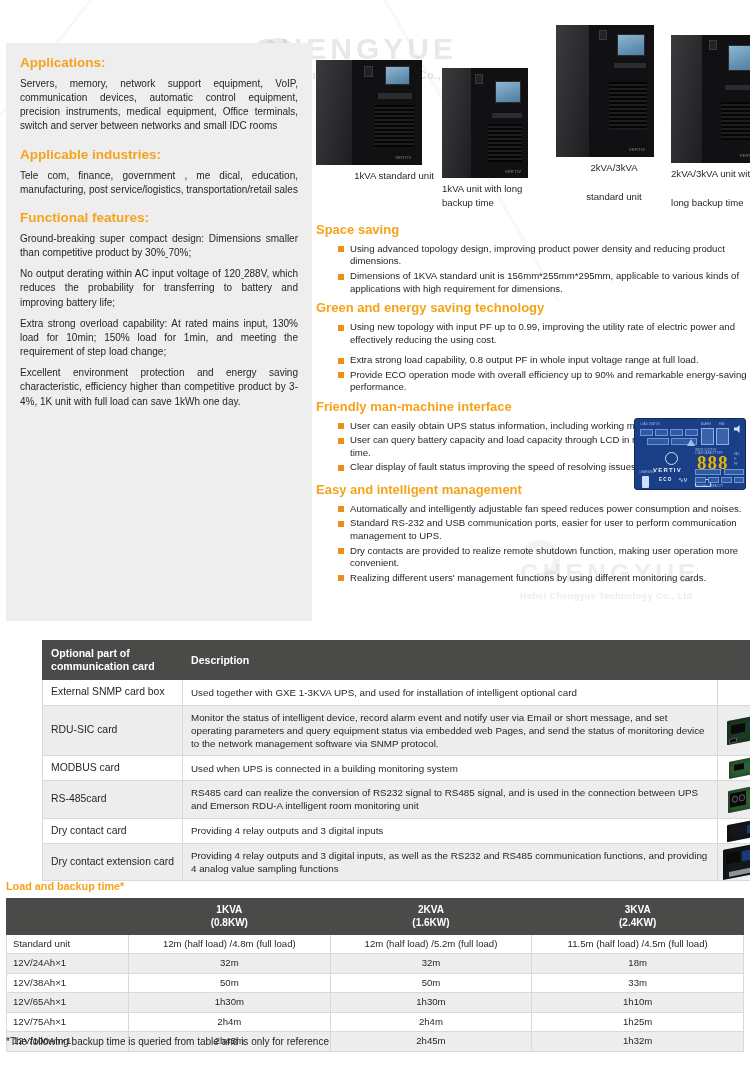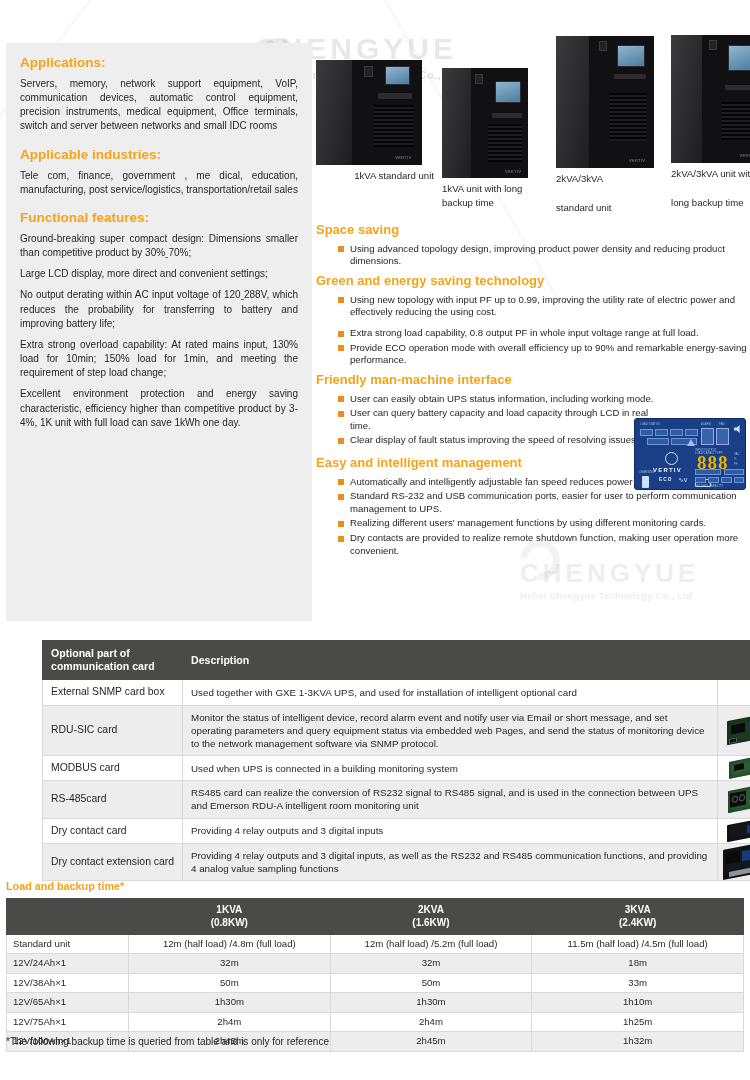--- a/index.html
+++ b/index.html
@@ -196,21 +196,20 @@
 <div class="left-panel">
 
   <h2 class="sec-head">Applications:</h2>
   <p class="body-text">Servers, memory, network support equipment, VoIP, communication devices, automatic control equipment, precision instruments, medical equipment, Office terminals, switch and server between networks and small IDC rooms</p>
 
   <h2 class="sec-head mt">Applicable industries:</h2>
   <p class="body-text">Tele com, finance, government , me dical, education, manufacturing, post service/logistics, transportation/retail sales</p>
 
   <h2 class="sec-head mt">Functional features:</h2>
   <p class="body-text tight">Ground-breaking super compact design: Dimensions smaller than competitive product by 30%ˍ70%;</p>
-  <p class="body-text tight">Large LCD display, more direct and convenient settings;</p>
   <p class="body-text tight">No output derating within AC input voltage of 120ˍ288V, which reduces the probability for transferring to battery and improving battery life;</p>
   <p class="body-text tight">Extra strong overload capability: At rated mains input, 130% load for 10min; 150% load for 1min, and meeting the requirement of step load change;</p>
   <p class="body-text tight">Excellent environment protection and energy saving characteristic, efficiency higher than competitive product by 3-4%, 1K unit with full load can save 1kWh one day.</p>
 </div>
 
 <div class="products">
 
   <div class="prod" style="left:0px;top:38px;width:118px;text-align:right;">
     <div class="ups" style="width:106px;height:105px;">
       <div class="side"></div>
@@ -230,21 +229,21 @@
         <div class="front"></div>
       <div class="topled" style="right:52%;top:5%;width:8px;height:10px;"></div>
       <div class="lcd" style="right:8%;top:12%;width:26px;height:22px;"></div>
       <div class="btnbar" style="right:7%;top:41%;width:30px;height:5px;"></div>
       <div class="vent" style="right:7%;top:51%;width:34px;height:38px;"></div>
       <div class="logo" style="right:8%;bottom:4%;">VERTIV</div>
     </div>
     <div class="prod-cap" style="white-space:pre-line;">1kVA unit with long  backup time</div>
   </div>
 
-  <div class="prod" style="left:240px;top:14px;width:116px;">
+  <div class="prod" style="left:240px;top:3px;width:116px;text-align:center;">
     <div class="ups" style="width:98px;height:132px;">
       <div class="side"></div>
         <div class="front"></div>
       <div class="topled" style="right:48%;top:4%;width:8px;height:10px;"></div>
       <div class="lcd" style="right:9%;top:7%;width:28px;height:22px;"></div>
       <div class="btnbar" style="right:8%;top:29%;width:32px;height:5px;"></div>
       <div class="vent" style="right:7%;top:43%;width:38px;height:48px;"></div>
       <div class="logo" style="right:9%;bottom:4%;">VERTIV</div>
     </div>
     <div class="prod-cap" style="white-space:pre-line;">2kVA/3kVA
@@ -266,42 +265,43 @@
 
 long backup time</div>
   </div>
 </div>
 
 <div class="right-col">
 
   <h3 class="feat-head">Space saving</h3>
   <ul class="bullets">
     <li>Using advanced topology design, improving product power density and reducing product dimensions.</li>
+    <li>Dimensions of 1KVA standard unit is 156mm*255mm*295mm, applicable to various kinds of applications with high requirement for dimensions.</li>
   </ul>
 
   <h3 class="feat-head">Green and energy saving technology</h3>
   <ul class="bullets">
     <li style="margin-bottom:8px;">Using new topology with input PF up to 0.99, improving the utility rate of electric power and effectively reducing the using cost.</li>
     <li>Extra strong load capability, 0.8 output PF in whole input voltage range at full load.</li>
     <li>Provide ECO operation mode with overall efficiency up to 90% and remarkable energy-saving performance.</li>
   </ul>
 
   <h3 class="feat-head">Friendly man-machine interface</h3>
   <ul class="bullets bul-narrow">
     <li>User can easily obtain UPS status information, including working mode.</li>
     <li>User can query battery capacity and load capacity through LCD in real time.</li>
     <li>Clear display of fault status improving the speed of resolving issues.</li>
   </ul>
 
   <h3 class="feat-head" style="margin-top:8px;">Easy and intelligent management</h3>
   <ul class="bullets">
     <li>Automatically and intelligently adjustable fan speed reduces power consumption and noises.</li>
     <li>Standard RS-232 and USB communication ports, easier for user to perform communication management to UPS.</li>
+    <li>Dry contacts are provided to realize remote shutdown function, making user operation more convenient.</li>
     <li>Realizing different users' management functions by using different monitoring cards.</li>
-    <li>Dry contacts are provided to realize remote shutdown function, making user operation more convenient.</li>
   </ul>
 
   <div class="lcd-panel">
     <div class="lcd-lbl" style="left:5px;top:4px;">LOAD STATUS</div>
     <div class="lcd-box" style="left:5px;top:10px;width:13px;height:7px;"></div>
     <div class="lcd-box" style="left:20px;top:10px;width:13px;height:7px;"></div>
     <div class="lcd-box" style="left:35px;top:10px;width:13px;height:7px;"></div>
     <div class="lcd-box" style="left:50px;top:10px;width:13px;height:7px;"></div>
     <div class="lcd-box" style="left:12px;top:19px;width:22px;height:7px;"></div>
     <div class="lcd-box" style="left:36px;top:19px;width:26px;height:7px;"></div>

